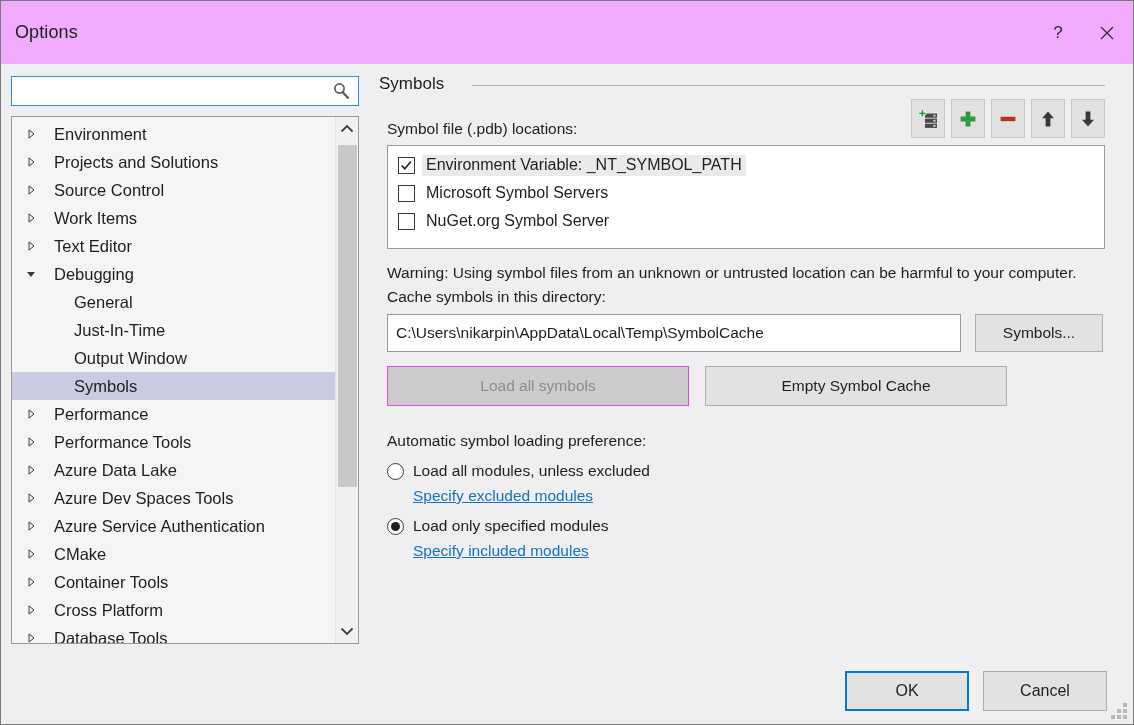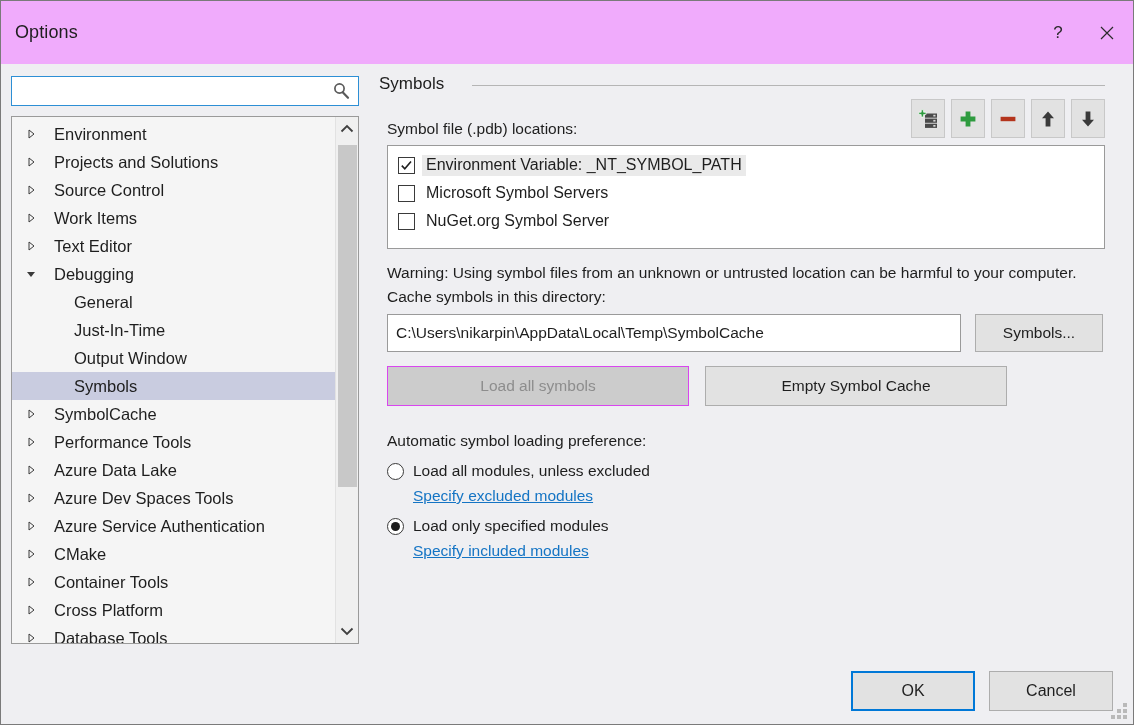--- a/index.html
+++ b/index.html
@@ -382,21 +382,21 @@
     cursor: default;
   }
 
   
   .footer {
     flex: 0 0 auto;
     height: 66px;
     display: flex;
     align-items: center;
     justify-content: flex-end;
-    padding-right: 20px;
+    padding-right: 26px;
     background: #efeff2;
     position: relative;
     margin-left: 29px;
   }
   .footer-btn {
     width: 124px;
     height: 40px;
     font-size: 16px;
     font-family: "Liberation Sans", sans-serif;
     background: #e2e2e2;
@@ -517,21 +517,21 @@
             </div>
             <div class="tree-item child selected">
               <span class="tree-label">Symbols</span>
             </div>
             <div class="tree-item">
               <span class="twisty">
                 <svg width="10" height="10" viewBox="0 0 10 10">
                   <path d="M3 1 L8 5 L3 9 Z" fill="none" stroke="#3a3a3a" stroke-width="1"></path>
                 </svg>
               </span>
-              <span class="tree-label">SymbolCache</span>
+              <span class="tree-label">Performance</span>
             </div>
             <div class="tree-item">
               <span class="twisty">
                 <svg width="10" height="10" viewBox="0 0 10 10">
                   <path d="M3 1 L8 5 L3 9 Z" fill="none" stroke="#3a3a3a" stroke-width="1"></path>
                 </svg>
               </span>
               <span class="tree-label">Performance Tools</span>
             </div>
             <div class="tree-item">

